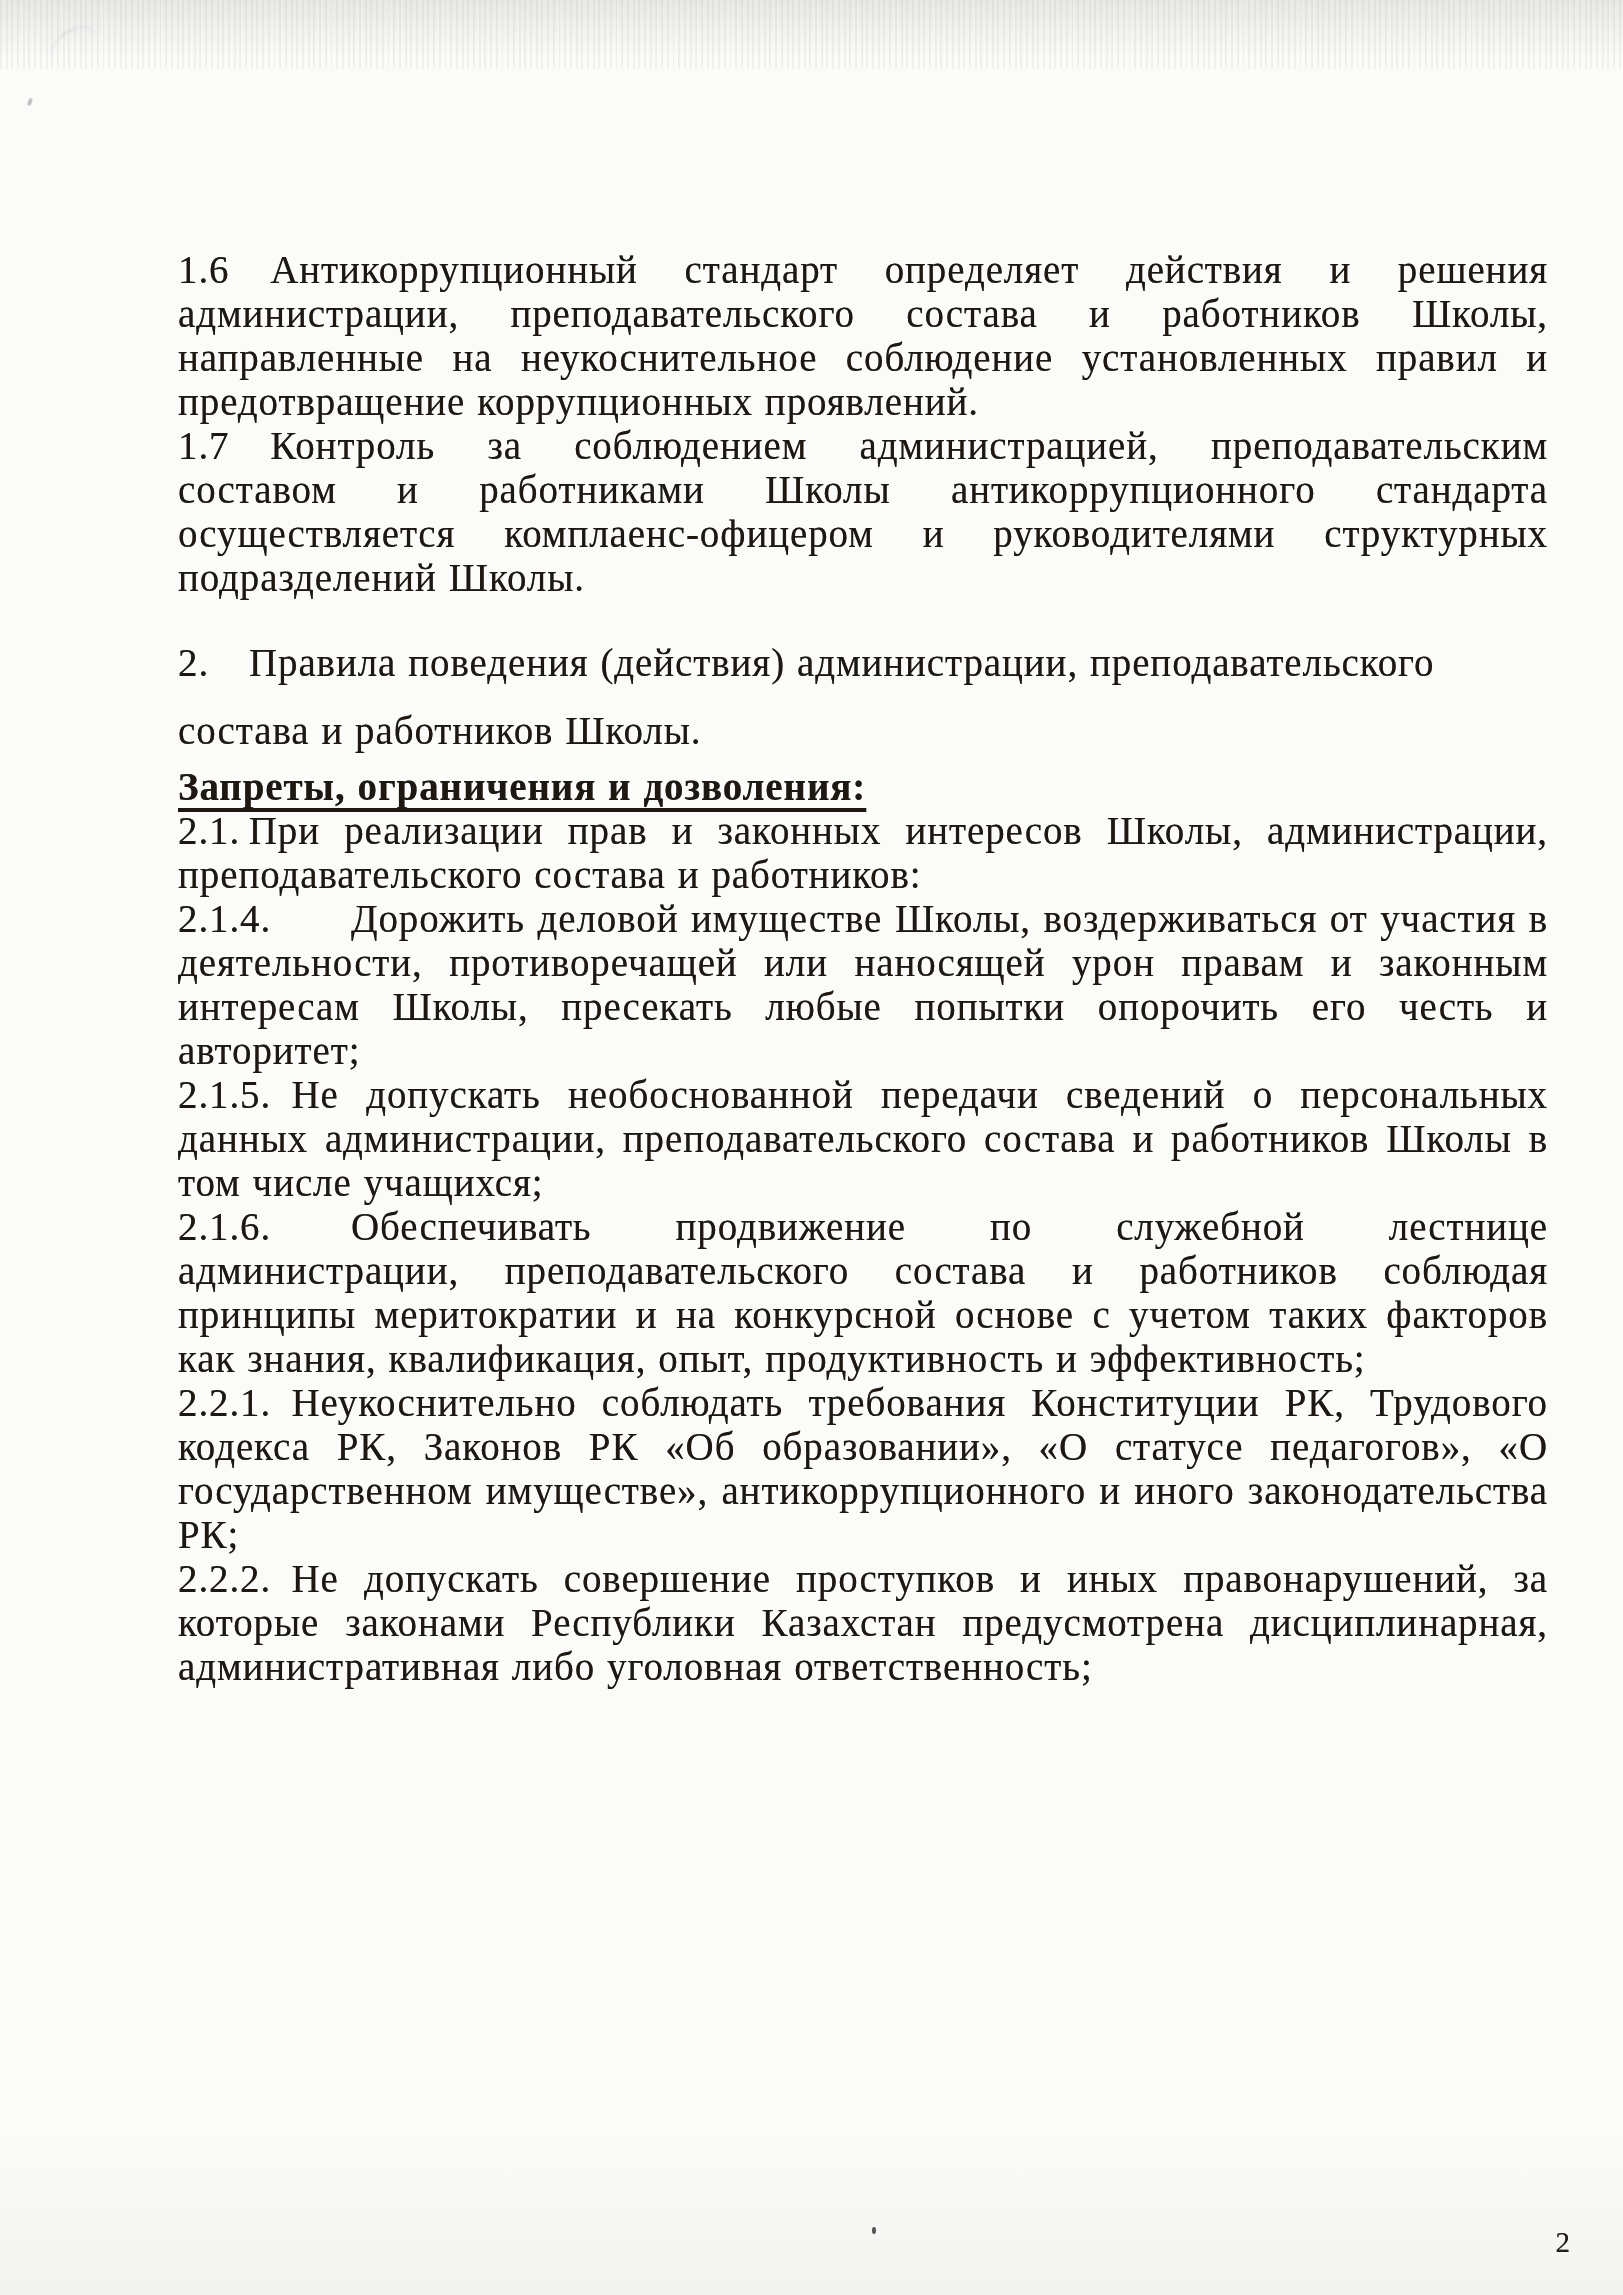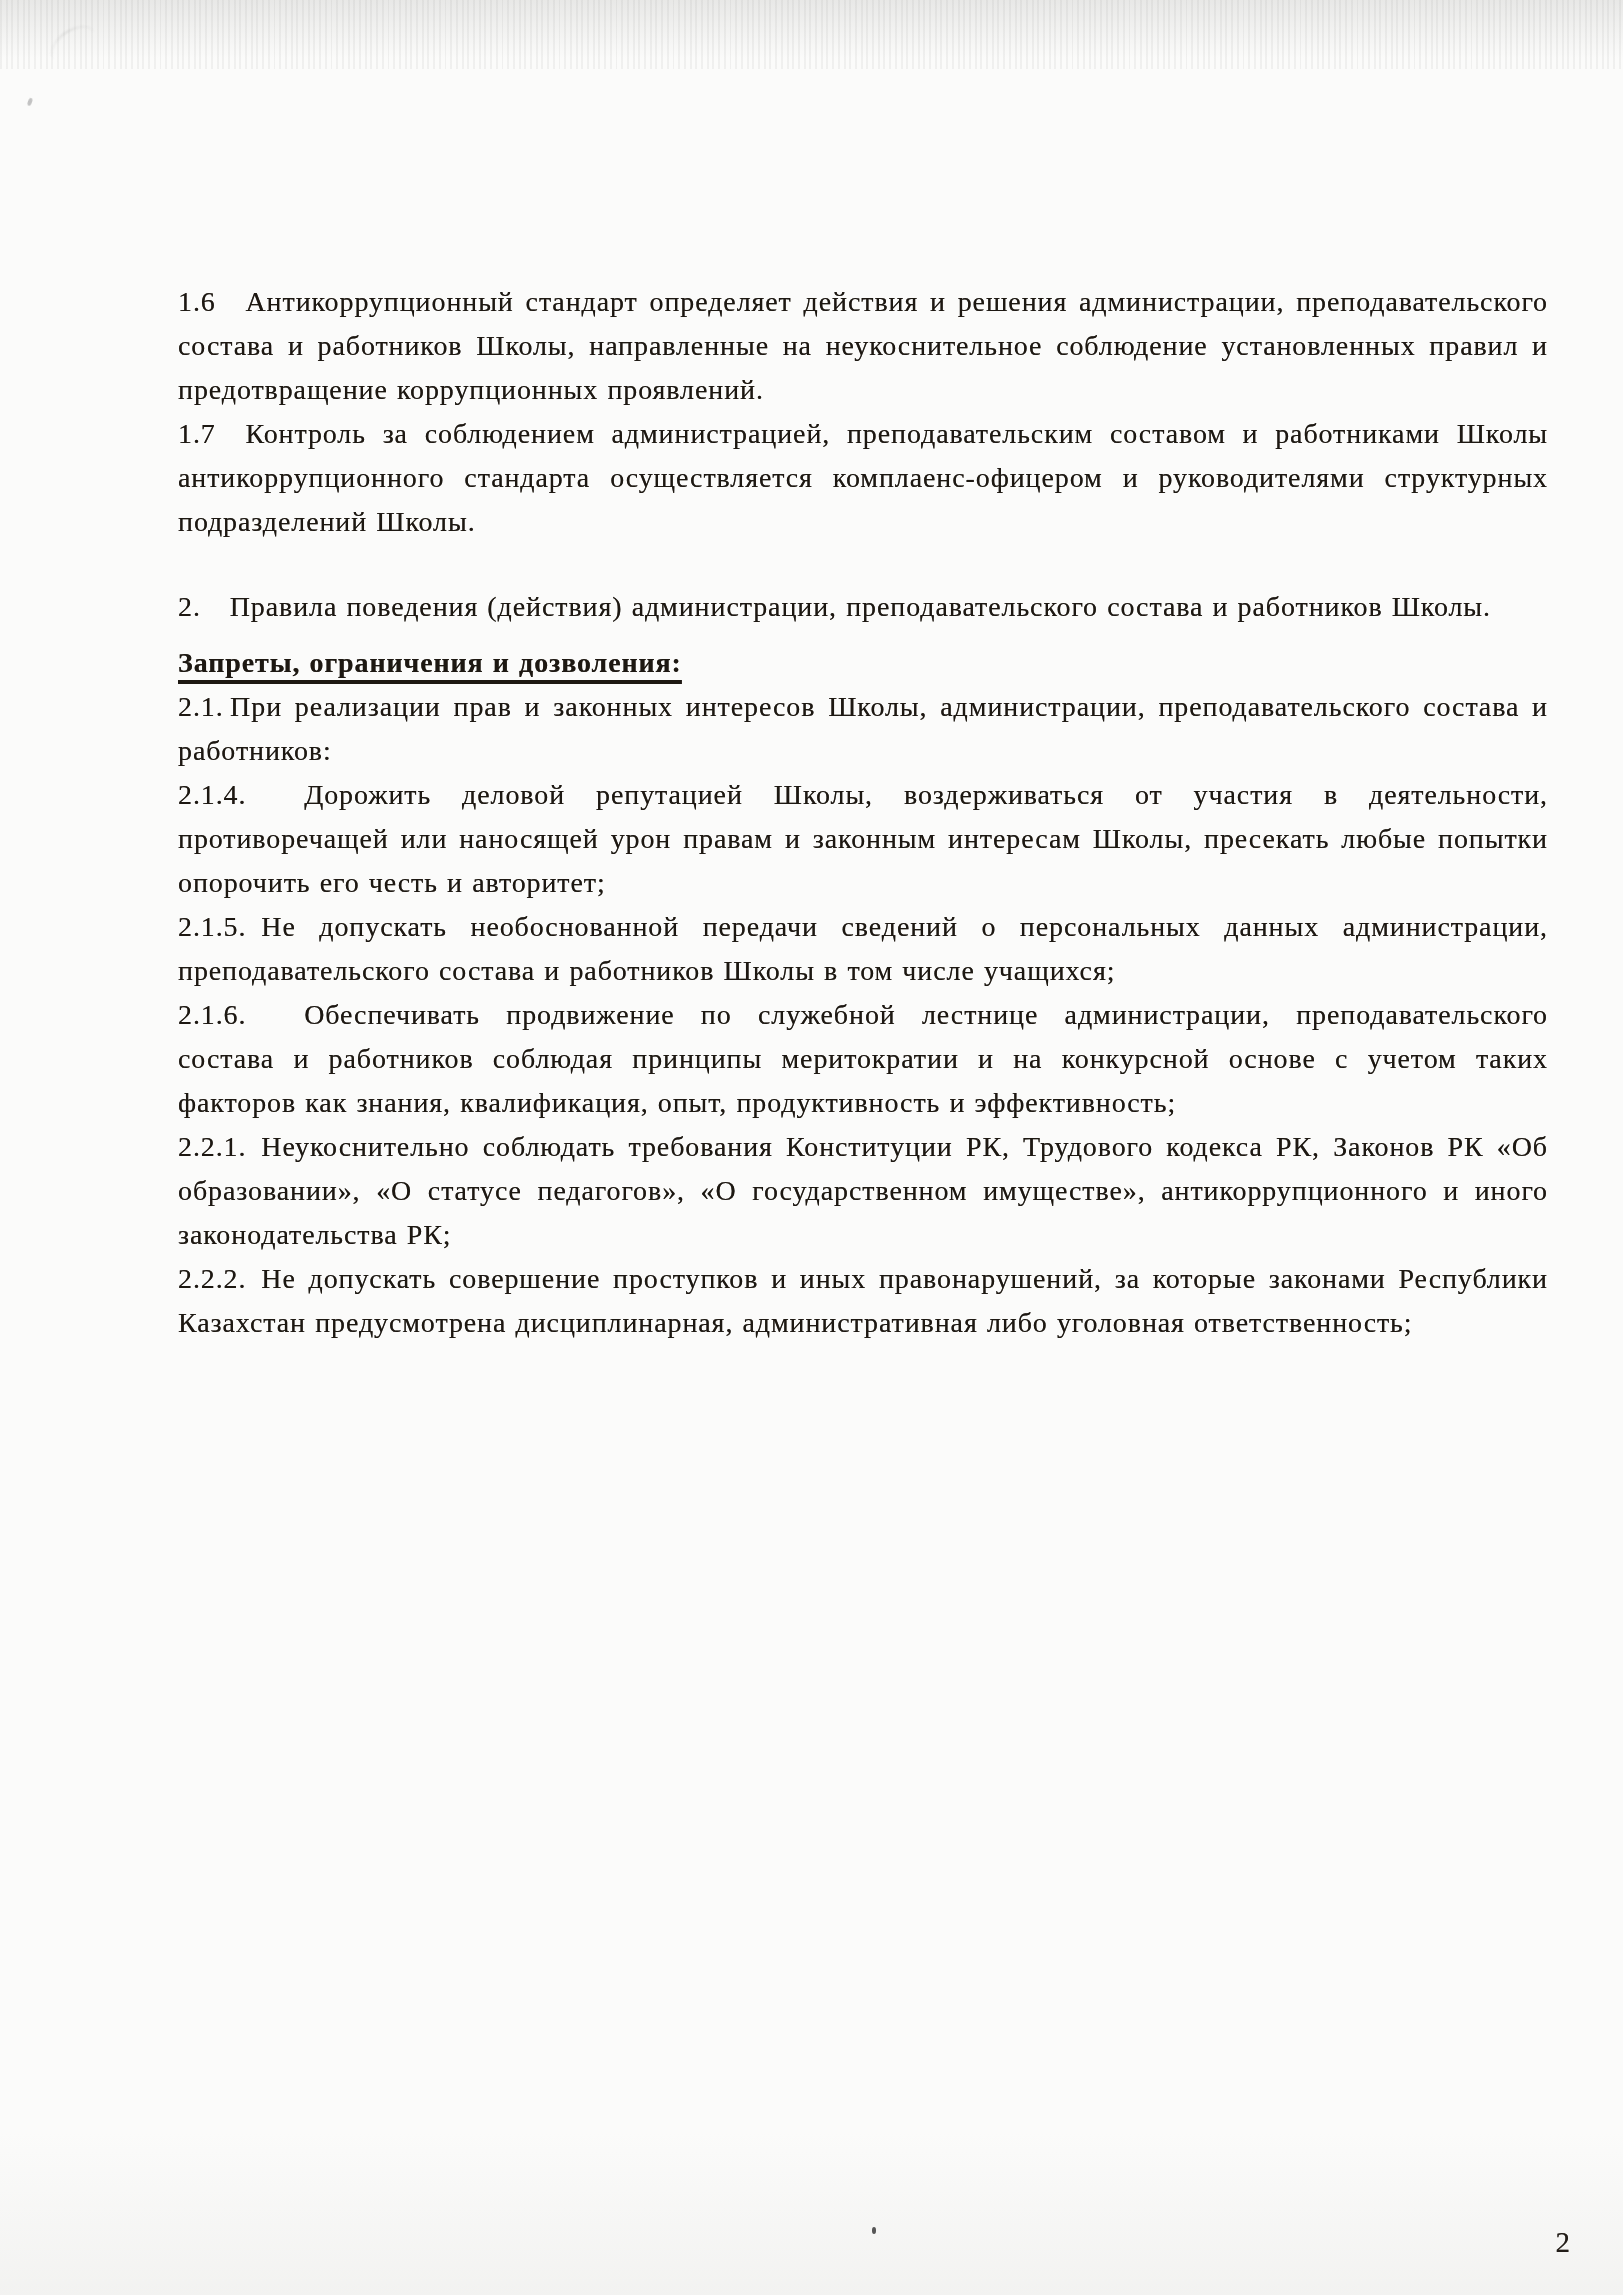--- a/index.html
+++ b/index.html
@@ -52,26 +52,25 @@
     transform: rotate(20deg);
   }
 
   
   .page-content {
     position: absolute;
     left: 178px;
     top: 248px;
     width: 1370px;
     color: #1d1812;
-    font-size: 28px;
+    font-size: 39px;
     line-height: 44px;
     letter-spacing: 0.9px;
     word-spacing: 1.3px;
     text-shadow: 0 0 0.4px rgba(25,18,10,0.65);
-    margin-top: 32px;
   }
   .page-content p { margin: 0; }
   .p-body {
     text-align: justify;
     text-justify: inter-word;
   }
   .p-heading {
     text-align: left;
     font-weight: normal;
     line-height: 68px;
@@ -111,21 +110,21 @@
 <div class="scan-texture-bottom"></div>
 <div class="pencil-smudge-arc"></div>
 <div class="pencil-speck"></div>
 
 <div class="page-content" style="color: rgb(29, 24, 18);">
     <p class="p-body">1.6  Антикоррупционный стандарт определяет действия и решения администрации, преподавательского состава и работников Школы, направленные на неукоснительное соблюдение установленных правил и предотвращение коррупционных проявлений.</p>
     <p class="p-body">1.7  Контроль за соблюдением администрацией, преподавательским составом и работниками Школы антикоррупционного стандарта осуществляется комплаенс-офицером и руководителями структурных подразделений Школы.</p>
     <p class="p-heading">2. Правила поведения (действия) администрации, преподавательского состава и работников Школы.</p>
     <p class="p-subheading">Запреты, ограничения и дозволения:</p>
     <p class="p-body">2.1. При реализации прав и законных интересов Школы, администрации, преподавательского состава и работников:</p>
-    <p class="p-body">2.1.4.  Дорожить деловой репутацией Школы, воздерживаться от участия в деятельности, противоречащей или наносящей урон правам и законным интересам Школы, пресекать любые попытки опорочить его честь и авторитет;</p>
+    <p class="p-body">2.1.4.  Дорожить деловой имуществе Школы, воздерживаться от участия в деятельности, противоречащей или наносящей урон правам и законным интересам Школы, пресекать любые попытки опорочить его честь и авторитет;</p>
     <p class="p-body">2.1.5. Не допускать необоснованной передачи сведений о персональных данных администрации, преподавательского состава и работников Школы в том числе учащихся;</p>
     <p class="p-body">2.1.6.  Обеспечивать продвижение по служебной лестнице администрации, преподавательского состава и работников соблюдая принципы меритократии и на конкурсной основе с учетом таких факторов как знания, квалификация, опыт, продуктивность и эффективность;</p>
     <p class="p-body">2.2.1. Неукоснительно соблюдать требования Конституции РК, Трудового кодекса РК, Законов РК «Об образовании», «О статусе педагогов», «О государственном имуществе», антикоррупционного и иного законодательства РК;</p>
     <p class="p-body">2.2.2. Не допускать совершение проступков и иных правонарушений, за которые законами Республики Казахстан предусмотрена дисциплинарная, административная либо уголовная ответственность;</p>
   </div>
 
 <div class="ink-dot"></div>
 
 <div class="page-number">2</div>
 

